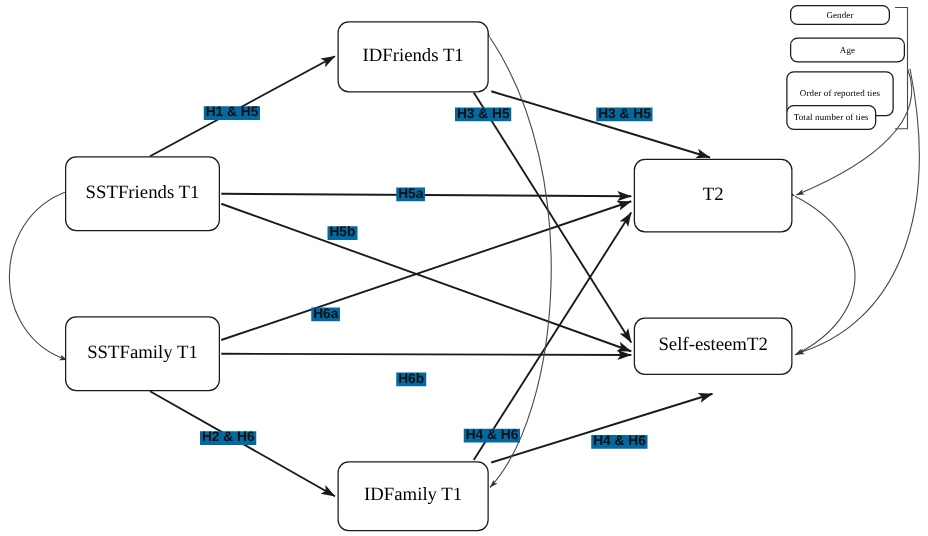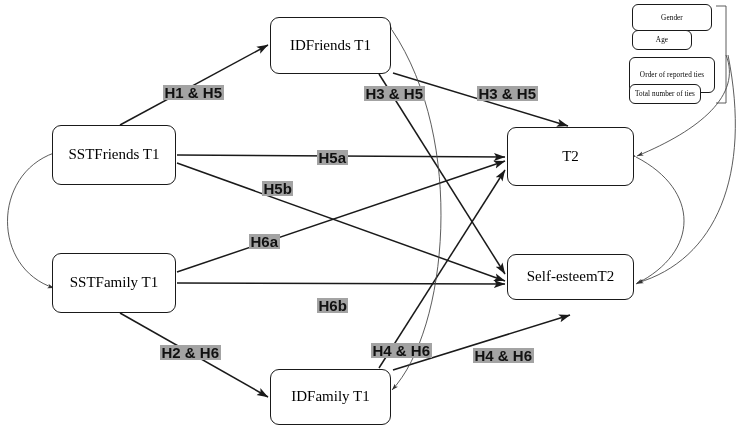--- a/index.html
+++ b/index.html
@@ -41,24 +41,24 @@
     font-family:"Liberation Serif", serif;
     font-size:7.2px;
     color:#000;
     text-align:center;
     letter-spacing:.1px;
   }
 
   .elabel{
     position:absolute;
     font-family:"Liberation Sans", sans-serif;
-    font-size:15px;
+    font-size:11px;
     font-weight:700;
     color:#111;
-    background:#a3a3a3;
+    background:#0369a1;
     padding:0 1.5px;
     white-space:nowrap;
     line-height:1;
   }
 </style>
 </head>
 <body>
 
 <div id="canvas">
 
@@ -133,29 +133,29 @@
 
   <div class="node" style="left:507px;top:127px;width:127px;height:59px;">
     <span class="l2">T2</span>
   </div>
 
   <div class="node" style="left:507px;top:254px;width:127px;height:46px;">
     <span class="l1">Self-esteem</span>
     <span class="l2">T2</span>
   </div>
 
-  <div class="ctrl" style="left:632px;top:4px;width:80px;height:27px;">Gender</div>
-  <div class="ctrl" style="left:632px;top:30px;width:60px;height:20px;">Age</div>
+  <div class="ctrl" style="left:632px;top:4px;width:80px;height:16px;">Gender</div>
+  <div class="ctrl" style="left:632px;top:30px;width:92px;height:20px;">Age</div>
   <div class="ctrl" style="left:629px;top:57px;width:86px;height:36px;">Order of reported ties</div>
   <div class="ctrl" style="left:629px;top:84px;width:72px;height:20px;">Total number of ties</div>
 
   <div class="elabel" style="left:163px;top:85px;">H1 &amp; H5</div>
   <div class="elabel" style="left:364px;top:86px;">H3 &amp; H5</div>
   <div class="elabel" style="left:477px;top:86px;">H3 &amp; H5</div>
   <div class="elabel" style="left:317px;top:150px;">H5a</div>
   <div class="elabel" style="left:262px;top:181px;">H5b</div>
-  <div class="elabel" style="left:249px;top:234px;">H6a</div>
+  <div class="elabel" style="left:249px;top:246px;">H6a</div>
   <div class="elabel" style="left:317px;top:278px;margin-top:20px;">H6b</div>
   <div class="elabel" style="left:160px;top:345px;">H2 &amp; H6</div>
   <div class="elabel" style="left:371px;top:343px;">H4 &amp; H6</div>
   <div class="elabel" style="left:473px;top:348px;">H4 &amp; H6</div>
 
 </div>
 
 </body></html>

